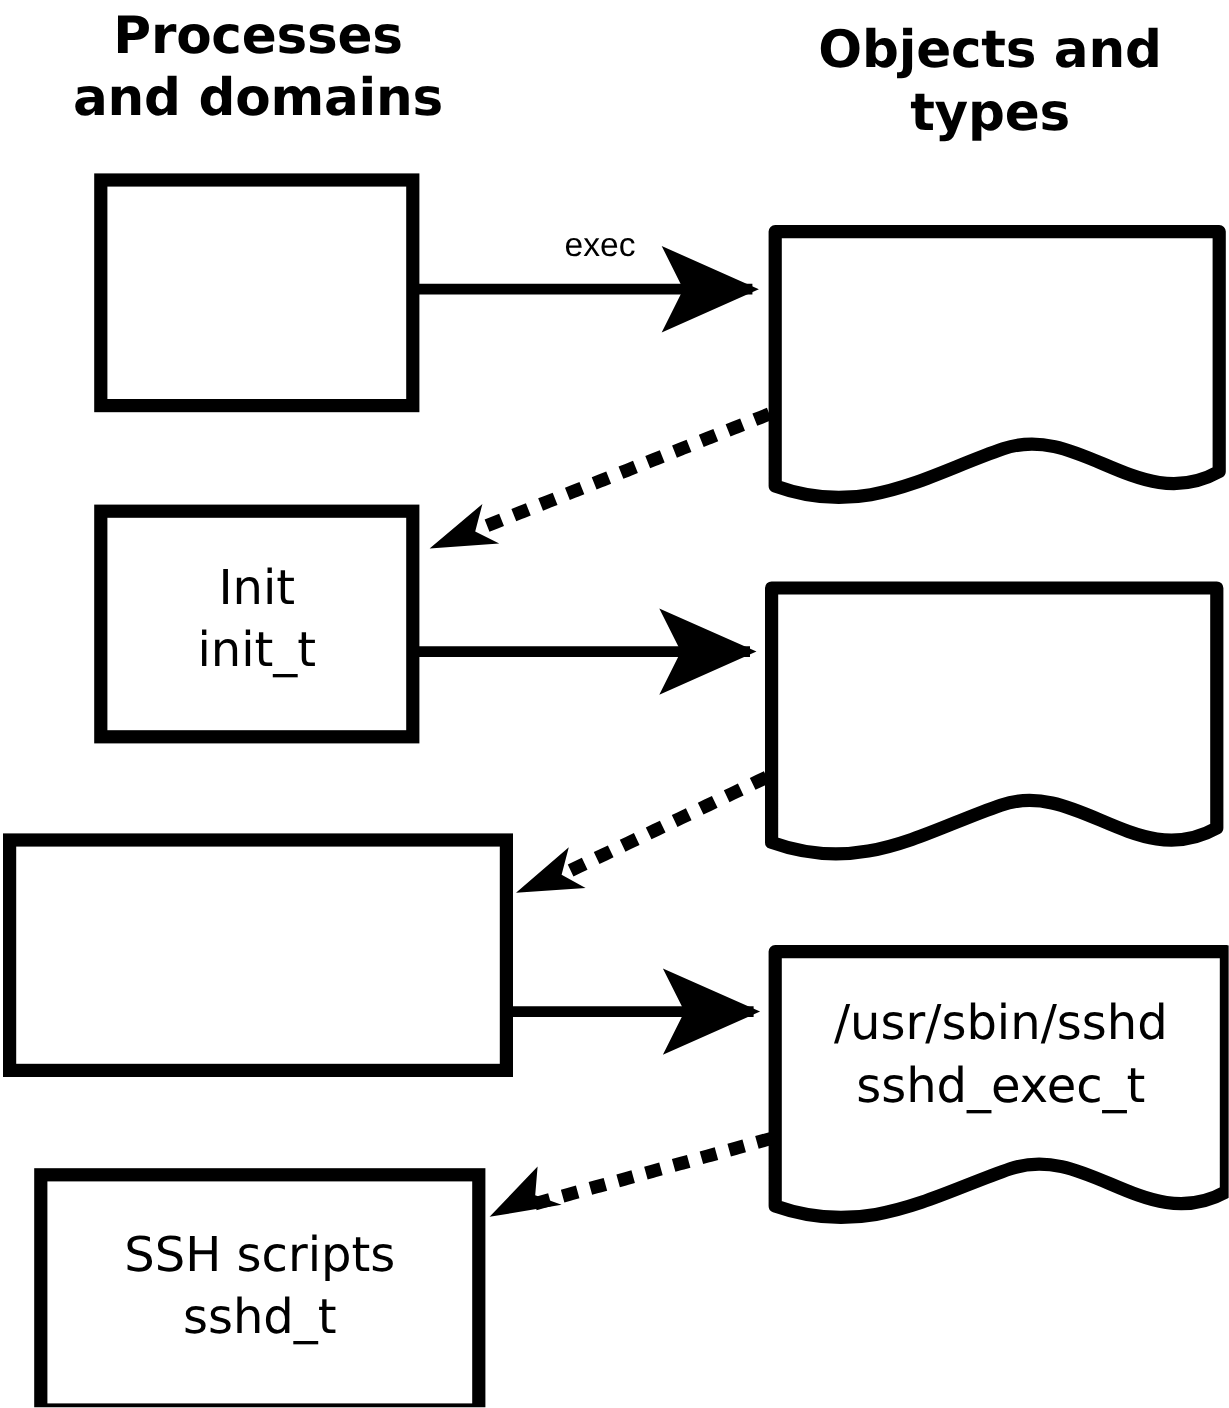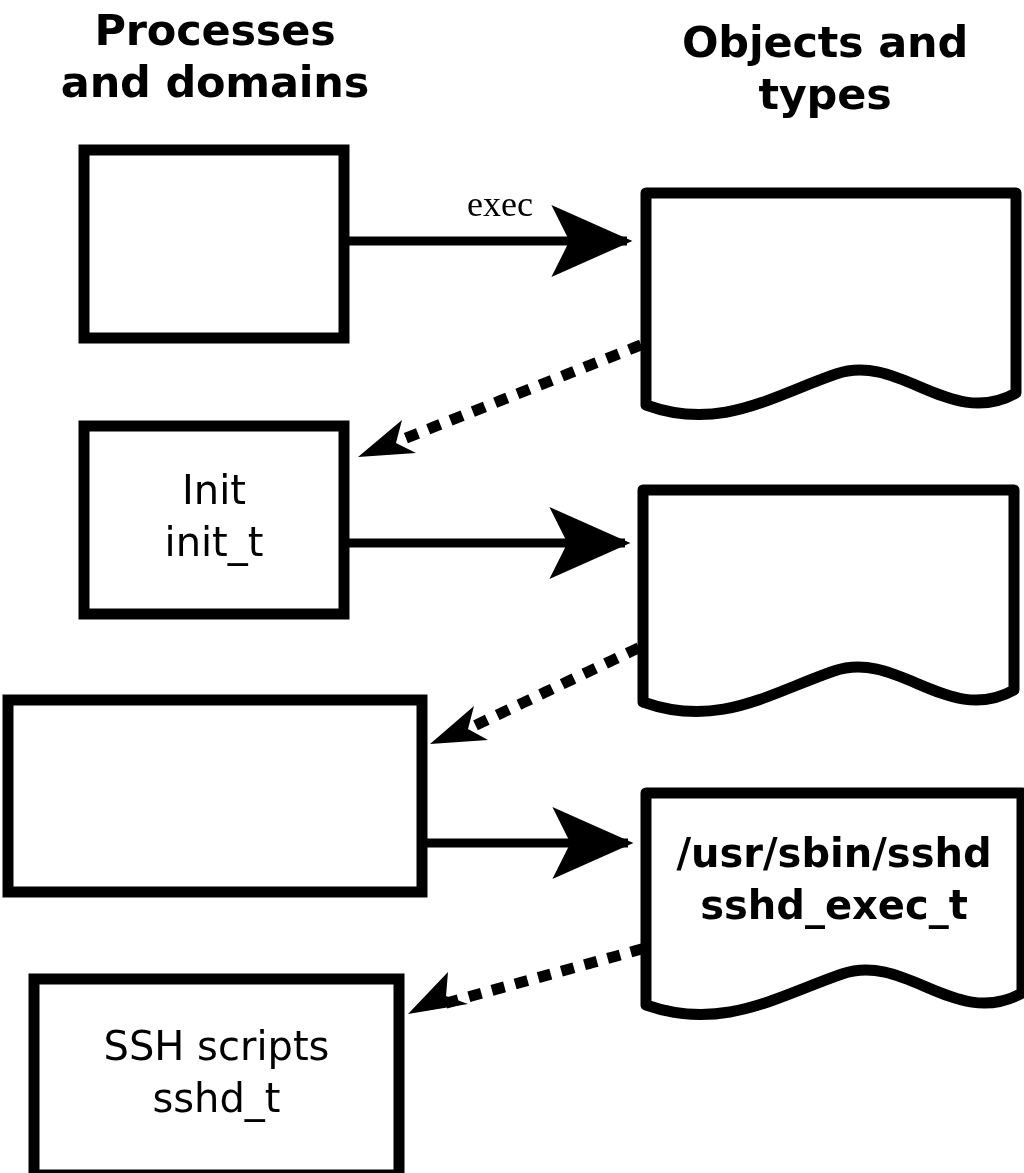--- a/index.html
+++ b/index.html
@@ -52,23 +52,23 @@
     font-family: "DejaVu Sans", sans-serif;
     font-weight: normal;
     font-size: 40px;
     line-height: 52px;
     color: #000000;
     white-space: pre-line;
   }
   .edge-label {
     position: absolute;
     text-align: center;
-    font-family: Liberation Serif, serif;
+    font-family: Liberation Sans, sans-serif;
     font-weight: normal;
-    font-size: 36px;
+    font-size: 28px;
     line-height: 42px;
     color: #000000;
   }
 </style>
 </head>
 <body>
 
 <div id="diagram-root">
 
   <svg id="diagram-svg" viewBox="0 0 1024 1173" xmlns="http://www.w3.org/2000/svg">
@@ -131,18 +131,18 @@
 
   <div class="node-label" style="left:84px; top:464px; width:260px;">Init
 init_t</div>
 
 
   <div class="node-label" style="left:34px; top:1020px; width:365px;">SSH scripts
 sshd_t</div>
 
 
 
-  <div class="node-label" style="left:646px; top:827px; width:376px;font-weight:bold;">/usr/sbin/sshd
+  <div class="node-label" style="left:646px; top:827px; width:376px;">/usr/sbin/sshd
 sshd_exec_t</div>
 
   <div class="edge-label" style="left:400px; top:183px; width:200px;">exec</div>
 
 </div>
 
 </body></html>

